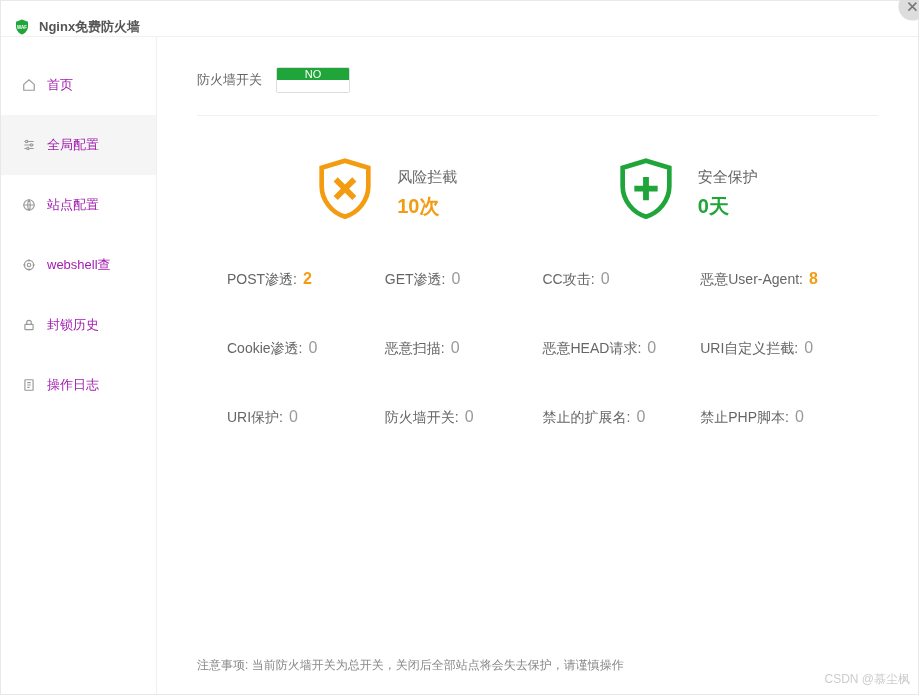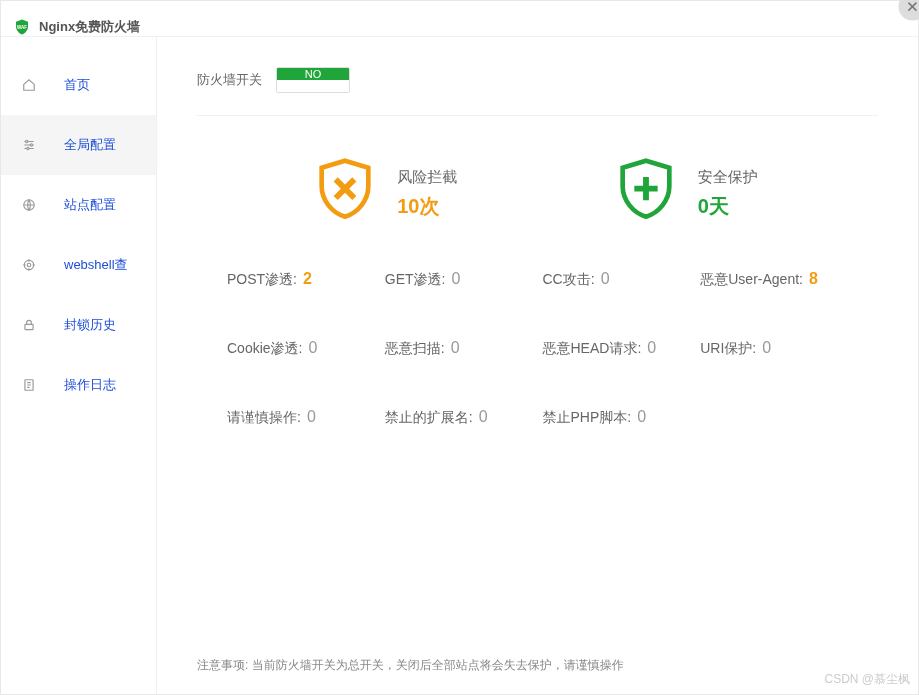--- a/index.html
+++ b/index.html
@@ -7,21 +7,21 @@
     .container { width: 919px; height: 695px; background: #fff; position: relative; border: 1px solid #e8e8e8; }
     
     .titlebar { height: 36px; display: flex; align-items: flex-end; padding: 0 12px; border-bottom: 1px solid #f0f0f0; }
     .titlebar .logo { width: 18px; height: 18px; margin-right: 8px; }
     .titlebar .title { font-size: 13px; color: #555; font-weight: bold; }
     .titlebar .close { position: absolute; right: 0; top: 0; width: 28px; height: 28px; background: #ddd; border-radius: 50%; display:flex; align-items:center; justify-content:center; color:#777; cursor:pointer; transform: translate(30%,-30%);}
     
     .body { display: flex; height: calc(100% - 36px); }
     
     .sidebar { width: 156px; background: #fff; border-right: 1px solid #f0f0f0; padding-top: 18px; }
-    .sidebar-item { height: 60px; display: flex; align-items: center; padding-left: 20px; cursor: pointer; color: #1d4ed8; font-size: 13px; gap: 17px; }
+    .sidebar-item { height: 60px; display: flex; align-items: center; padding-left: 20px; cursor: pointer; color: #a21caf; font-size: 13px; }
     .sidebar-item.active { background: #f5f5f5; }
     .sidebar-item .icon { width: 16px; height: 16px; margin-right: 10px; display:inline-flex; align-items:center; justify-content:center; color:#999;}
     
     .main { flex: 1; padding: 30px 40px 10px 40px; position: relative; overflow:hidden; }
     
     .switch-row { display: flex; align-items: center; margin-bottom: 30px; border-bottom:1px solid #f0f0f0; padding-bottom: 22px;}
     .switch-label { font-size: 13px; color: #666; margin-right: 14px; }
     .switch { width: 74px; height: 26px; border: 1px solid #ddd; border-radius: 2px; display: flex; cursor:pointer; overflow:hidden;flex-direction:column;}
     .switch .on { background: #20a53a; color: #fff; flex:1; display:flex; align-items:center; justify-content:center; font-size:11px;}
     .switch .off { background:#fff; flex:1;}
@@ -159,22 +159,23 @@
       </div>
 
       <div class="stats" id="stats-grid">
           <div class="stat"><span>POST渗透:</span><span class="val hl">2</span></div>
           <div class="stat"><span>GET渗透:</span><span class="val">0</span></div>
           <div class="stat"><span>CC攻击:</span><span class="val">0</span></div>
           <div class="stat"><span>恶意User-Agent:</span><span class="val hl">8</span></div>
           <div class="stat"><span>Cookie渗透:</span><span class="val">0</span></div>
           <div class="stat"><span>恶意扫描:</span><span class="val">0</span></div>
           <div class="stat"><span>恶意HEAD请求:</span><span class="val">0</span></div>
+          <div class="stat"><span>URI自定义拦截:</span><span class="val">0</span></div>
           <div class="stat"><span>URI保护:</span><span class="val">0</span></div>
-          <div class="stat"><span>请谨慎操作:</span><span class="val">0</span></div>
+          <div class="stat"><span>防火墙开关:</span><span class="val">0</span></div>
           <div class="stat"><span>禁止的扩展名:</span><span class="val">0</span></div>
           <div class="stat"><span>禁止PHP脚本:</span><span class="val">0</span></div>
         </div>
 
       <div class="notice">注意事项: 当前防火墙开关为总开关，关闭后全部站点将会失去保护，请谨慎操作</div>
     </div>
   </div>
 
   <div class="watermark">CSDN @慕尘枫</div>
 </div>

